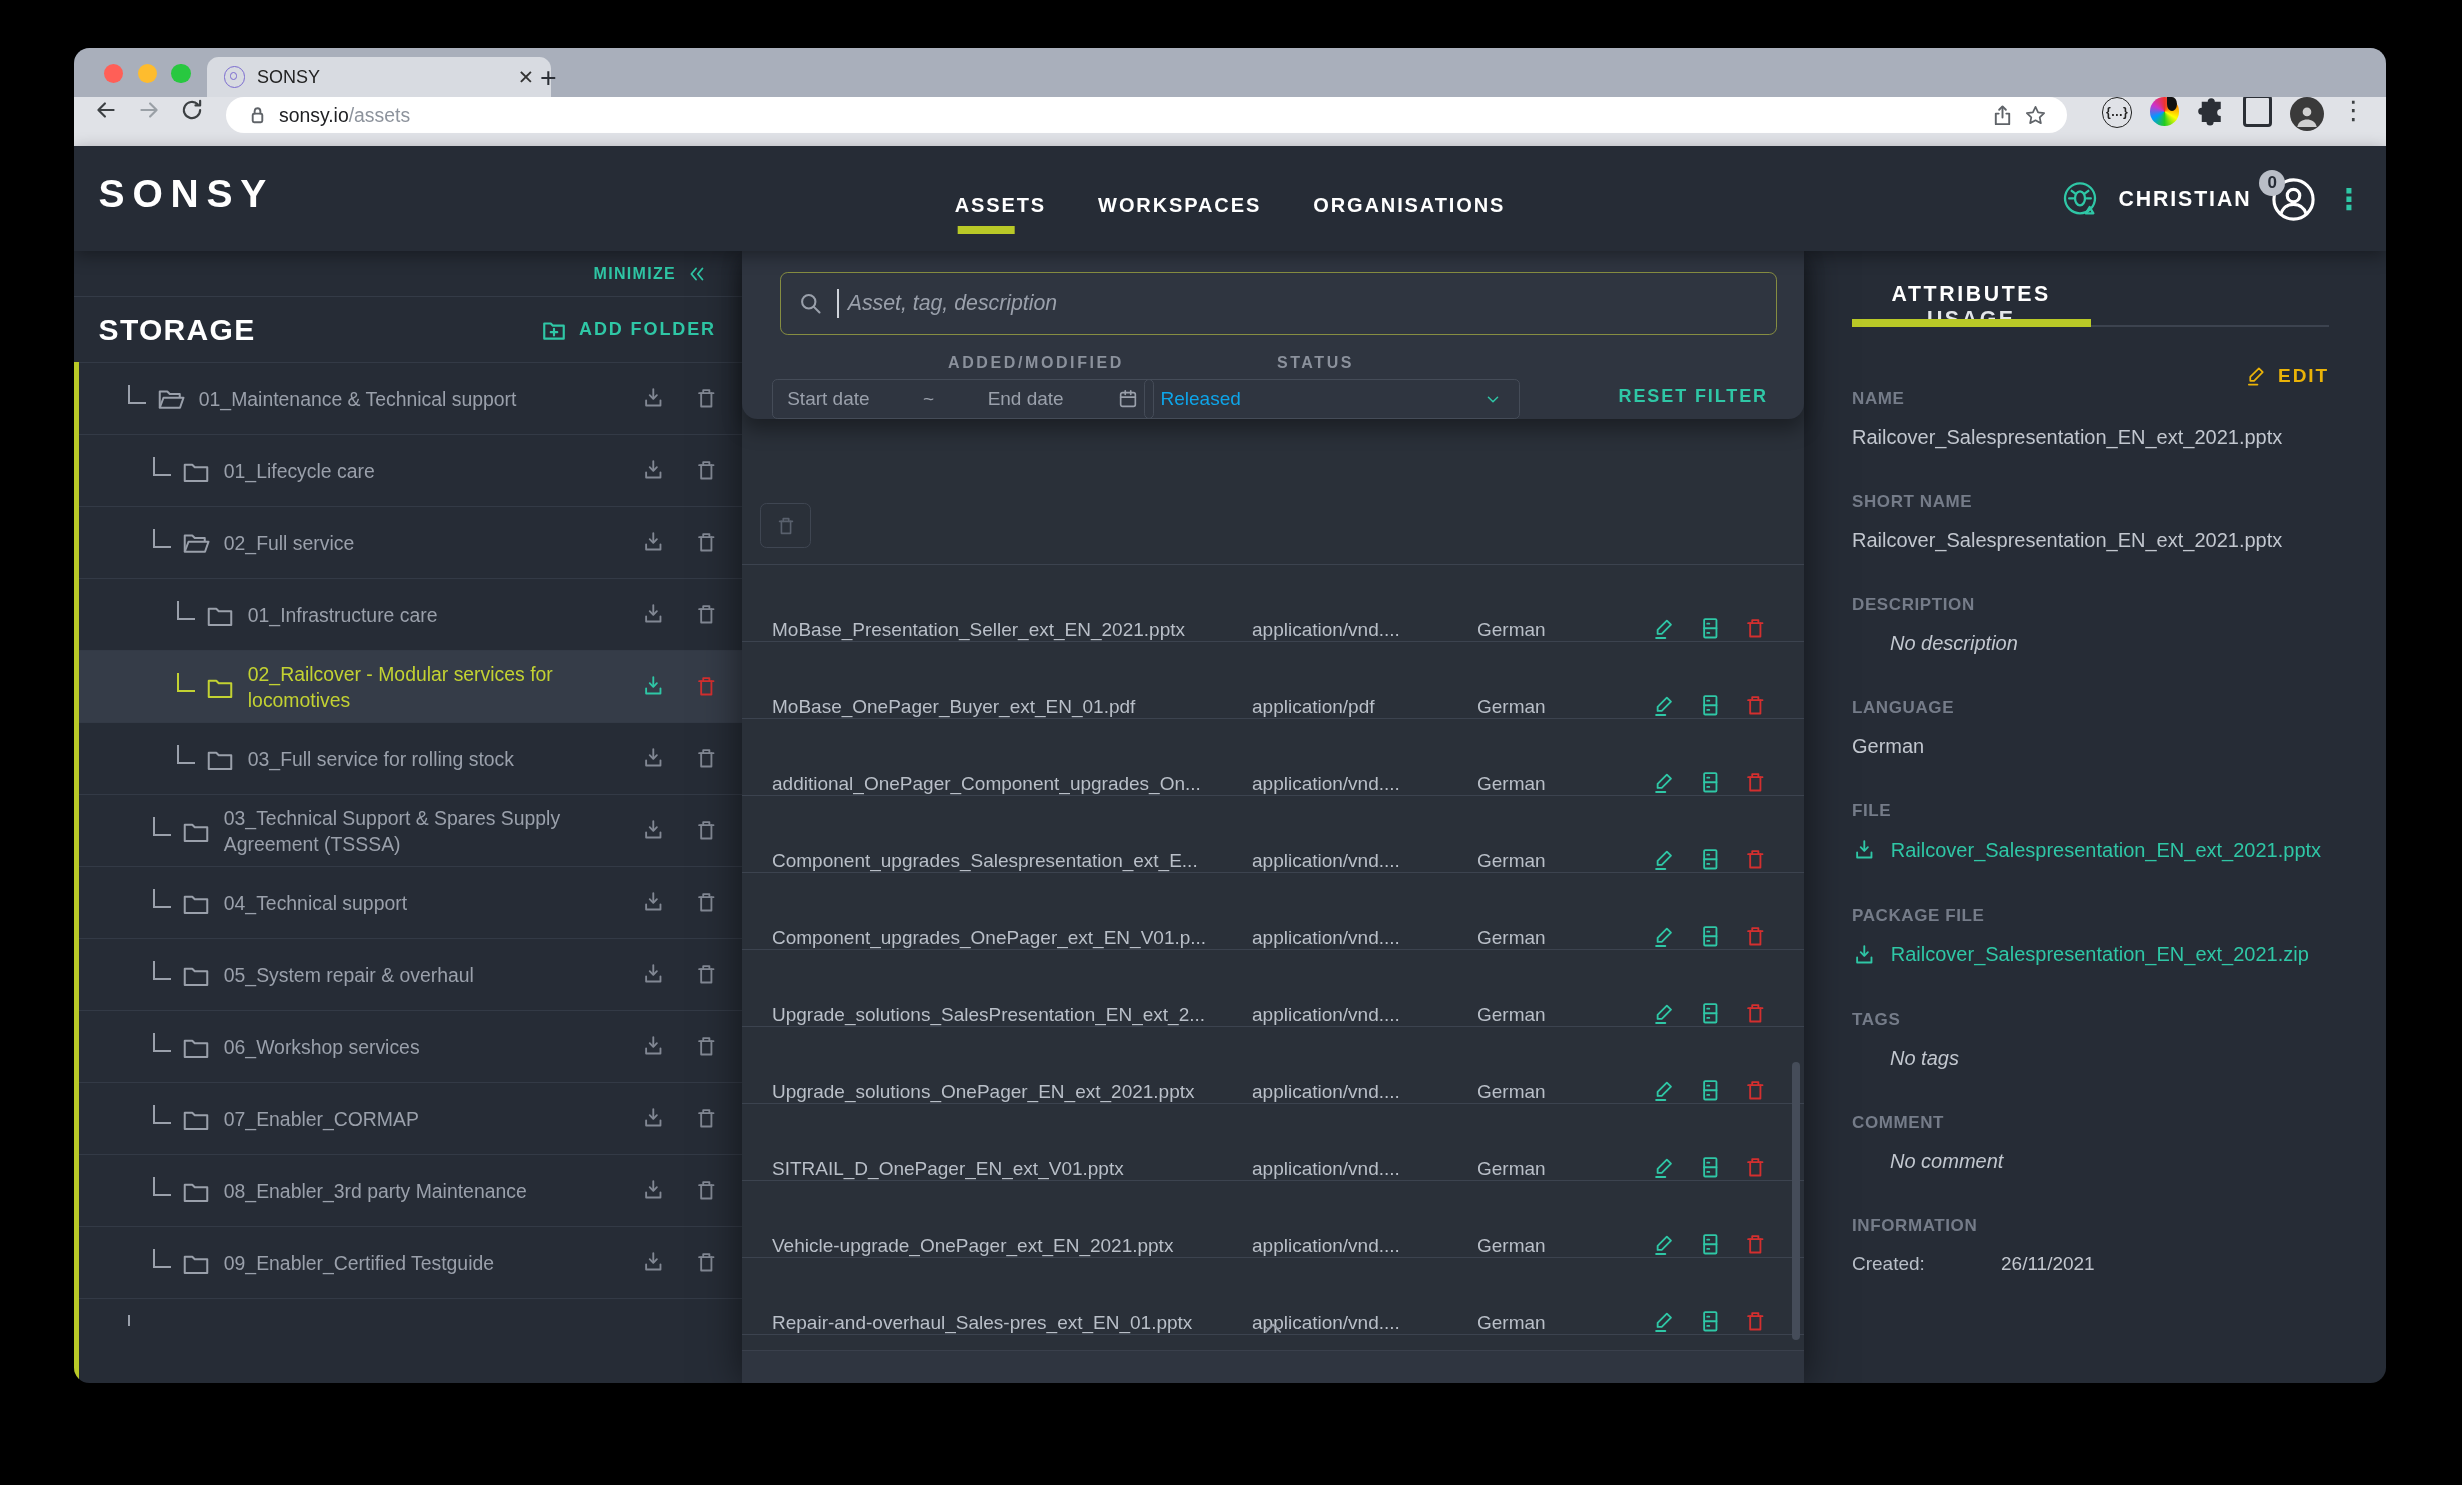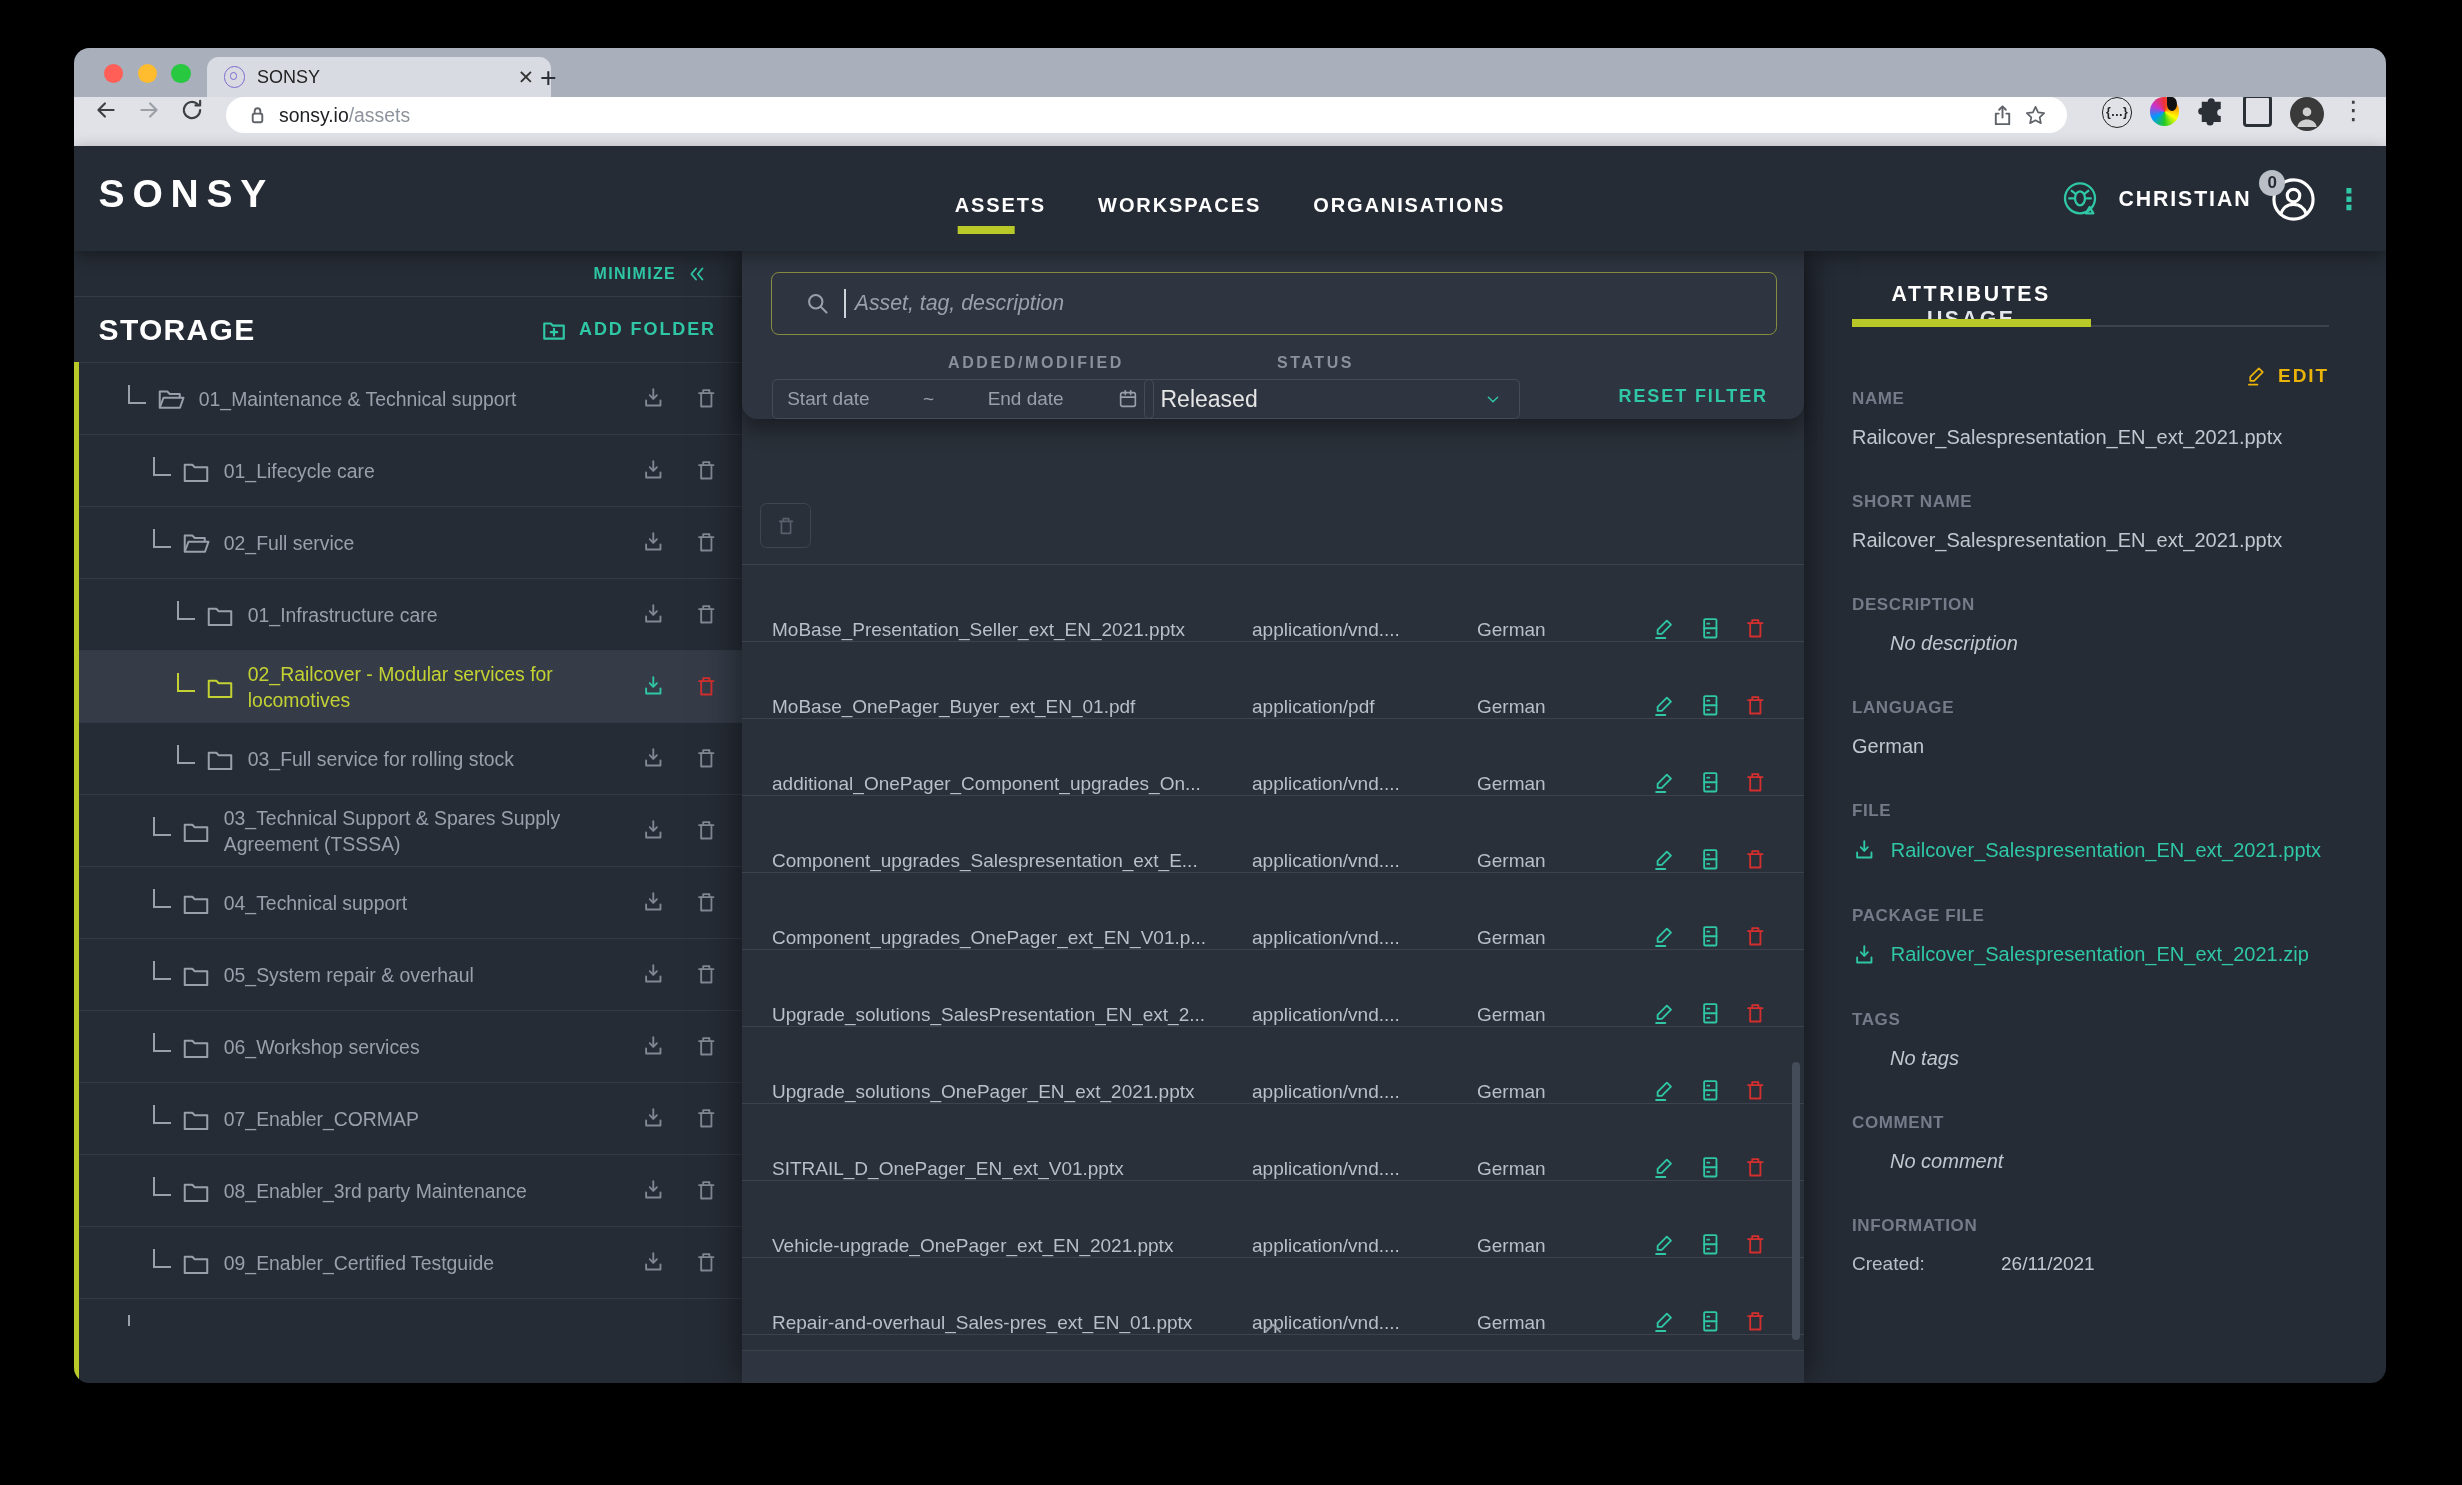--- a/index.html
+++ b/index.html
@@ -80,36 +80,36 @@
   .trow.selected .tlabel{color:#c3d232;}
   .trow.selected .dl{color:#2fc7a6;}
   .trow.selected .tr{color:#d32f2f;}
   .trow.partial{min-height:38px;border-top:1.3px solid #333a46;}
   .trow.partial .lconn{height:10.3px;border-bottom:none;margin-top:5.2px;}
   
   .midpanel{width:1062px;flex:none;background:#2a3039;position:relative;z-index:4;
             box-shadow:0 0 39px rgba(0,0,0,.55);display:flex;flex-direction:column;}
   .filtercard{height:168px;background:#2f3540;border-radius:0 0 15.5px 15.5px;position:relative;flex:none;
               z-index:3;box-shadow:0 10.3px 19.4px rgba(0,0,0,.35);}
-  .search{position:absolute;left:29px;right:27px;top:21px;height:61px;border:1.9px solid #868d41;
-          border-radius:7.8px;display:flex;align-items:center;padding:0 33px;gap:9px;}
+  .search{position:absolute;left:38px;right:27px;top:21px;height:61px;border:1.9px solid #868d41;
+          border-radius:7.8px;display:flex;align-items:center;padding:0 17px;gap:9px;}
   .search svg{width:24.6px;height:24.6px;color:#9aa0ab;flex:none;}
   .caret{width:1.9px;height:28.5px;background:#cfd3da;margin-left:5.2px;}
   .phtext{font-size:21.3px;font-style:italic;color:#9aa0ab;}
   .flabels{position:absolute;top:103px;left:0;right:0;height:19.4px;}
   .flabel{position:absolute;color:#8b919c;font-size:16px;font-weight:700;letter-spacing:2.6px;}
   .flabel.am{left:30px;width:352px;text-align:right;}
   .flabel.st{left:402px;width:343px;text-align:center;}
   .fctrls{position:absolute;top:128px;left:0;right:0;height:38px;}
   .datebox{position:absolute;left:30px;width:352px;height:38px;border:1.3px solid #454c58;border-radius:5.2px;
            display:flex;align-items:center;justify-content:space-between;padding:0 14.2px;color:#9aa0ab;font-size:19px;}
   .datebox svg{width:22px;height:22px;color:#9aa0ab;}
   .selectbox{position:absolute;left:402px;width:343px;height:38px;border:1.3px solid #454c58;border-radius:5.2px;
              display:flex;align-items:center;justify-content:space-between;padding:0 15.5px;}
-  .selval{color:#e5e5e5;font-size:23px;}
+  .selval{color:#0ea5e9;font-size:19px;}
   .selectbox svg{width:22px;height:22px;color:#2fc7a6;}
   .resetbtn{position:absolute;right:36px;top:6.5px;color:#2fc7a6;font-size:18px;font-weight:700;letter-spacing:1.9px;}
   .tablearea{flex:1;position:relative;background:#2a3039;}
   .bulkbtn{position:absolute;left:18px;top:84px;width:49px;height:43px;border:1.3px solid #3f4652;
            border-radius:6.5px;display:flex;align-items:center;justify-content:center;color:#59606d;}
   .bulkbtn svg{width:22px;height:22px;}
   .rows{position:absolute;left:0;right:0;top:145px;}
   .arow{height:76px;display:flex;align-items:flex-end;border-top:1.3px solid #3c434f;padding:0 36px 0 30px;}
   .arow:last-child{border-bottom:1.3px solid #3c434f;}
   .aname{width:480px;color:#b9bfc8;font-size:19px;white-space:nowrap;overflow:hidden;}

